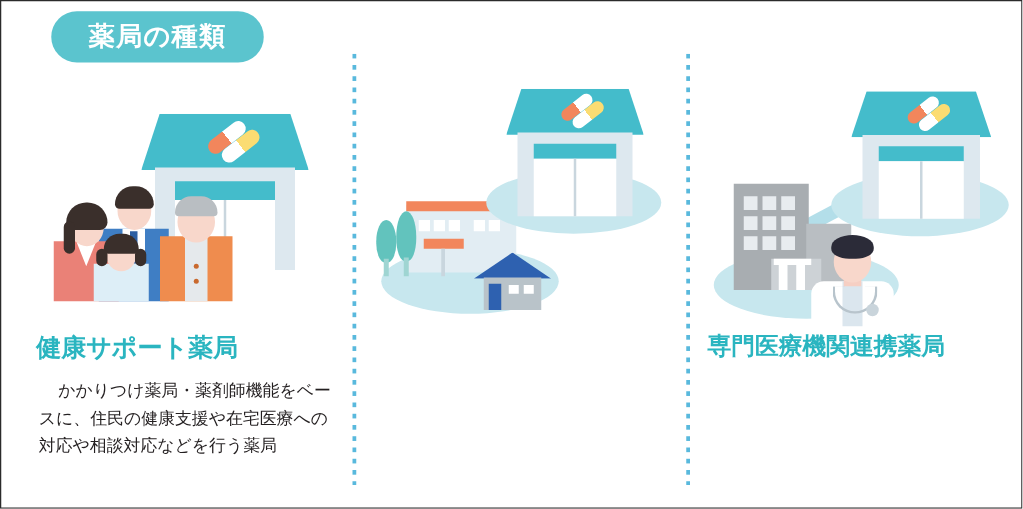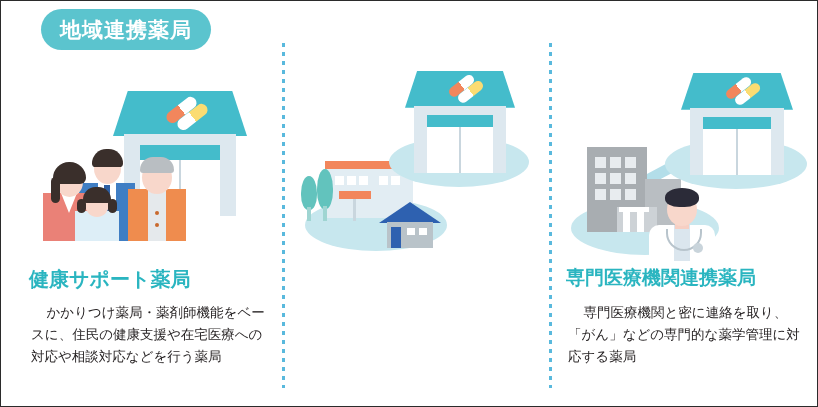--- a/index.html
+++ b/index.html
@@ -204,21 +204,21 @@
   .doc-shirt { position: absolute; background: #dbe6ee; }
   .steth { position: absolute; border: 2.5px solid #b8c4cc; border-top: none; border-radius: 0 0 24px 24px; }
   .steth-disc { position: absolute; background: #c9d4db; border-radius: 50%; }
 </style>
 </head>
 <body>
 
 <div class="page">
 
   <div class="badge">
-    <span class="badge-label">地域連携薬局</span>
+    <span class="badge-label">薬局の種類</span>
   </div>
 
   <div class="sep sep-1"></div>
   <div class="sep sep-2"></div>
 
   <div class="col col-1">
     <div class="art">
 
       <div class="shop" style="left:98px; top:32px; width:134px; height:125px;">
         <div class="roof"></div>
@@ -349,16 +349,15 @@
         <div class="pill pill-a"></div>
         <div class="pill pill-b"></div>
         <div class="body"></div>
         <div class="awning"></div>
         <div class="doors"></div>
         <div class="door-split"></div>
       </div>
     </div>
 
     <div class="col-title">専門医療機関連携薬局</div>
-    <div class="col-body">専門医療機関と密に連絡を取り、「がん」などの専門的な薬学管理に対応する薬局</div>
   </div>
 
 </div>
 
 </body></html>

